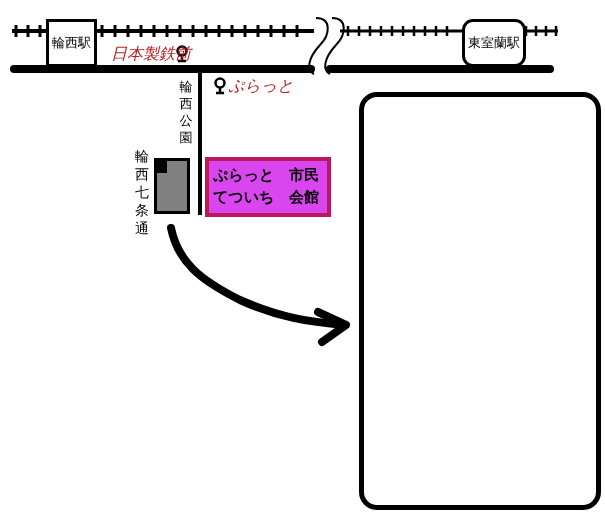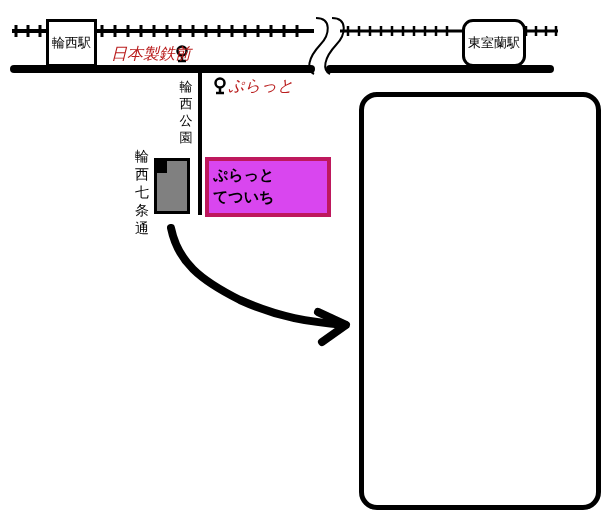--- a/index.html
+++ b/index.html
@@ -148,15 +148,17 @@
 <div class="lbl" style="left:111px;top:46px;">日本製鉄前</div>
 <div class="lbl" style="left:228px;top:78px;">ぷらっと</div>
 
 <div class="vtext" style="left:178px;top:78px;">輪西公園</div>
 
 <div class="vtext" style="left:134px;top:147px;font-size:14px;line-height:18px;">輪西七条通</div>
 
 <div class="bldg" style="left:205px;top:157px;width:118px;height:52px;">
   <div class="bldg-txt" style="left:4px;top:3px;">ぷらっと
 てついち</div>
+  <div class="bldg-txt" style="left:80px;top:3px;">市民
+会館</div>
 </div>
 
 <div class="photo-frame"></div>
 
 </body></html>

